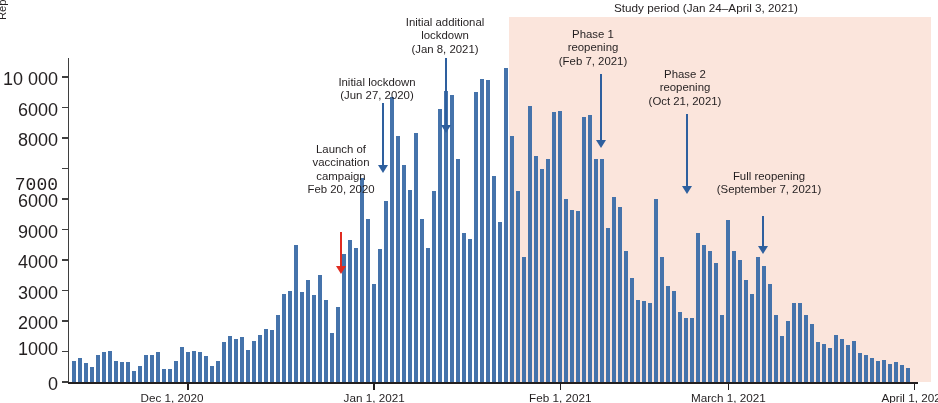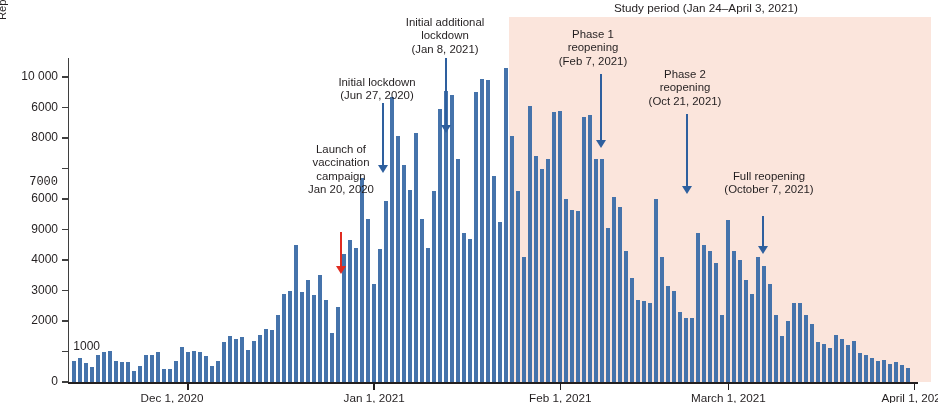--- a/index.html
+++ b/index.html
@@ -10,21 +10,21 @@
   
   .ylabel{
     position:absolute;left:-4px;top:0;width:403px;height:18px;
     transform:rotate(-90deg);transform-origin:18px 18px;
     font-size:11.3px;letter-spacing:-0.1px;color:#231f20;
     text-align:left;white-space:nowrap;
   }
   .ylabel-inner{position:absolute;left:16px;top:0;}
   .yaxis-spine{position:absolute;left:68px;top:58px;width:1.4px;height:325px;background:#3f3f3f;}
   .ytick{position:absolute;width:6px;height:1.4px;background:#3f3f3f;left:62px;}
-  .ytick-lab{position:absolute;right:0;font-size:12px;color:#231f20;text-align:right;white-space:nowrap;line-height:1;}
+  .ytick-lab{position:absolute;right:0;font-size:18px;color:#231f20;text-align:right;white-space:nowrap;line-height:1;}
   .ytick-wrap{position:absolute;left:0;width:58px;height:12px;}
 
   
   .xaxis-spine{position:absolute;left:68px;top:382px;width:850px;height:1.7px;background:#231f20;}
   .xtick{position:absolute;top:383px;width:1.4px;height:7px;background:#231f20;}
   .xtick-lab{position:absolute;top:391px;font-size:11.7px;color:#231f20;white-space:nowrap;transform:translateX(-50%);}
 
   
   .plot{position:absolute;left:68px;top:17px;width:850px;height:365px;}
   .shade{position:absolute;top:0px;height:365px;background:#fbe5dc;}
@@ -52,21 +52,21 @@
     <span class="ylabel-inner">Reported laboratory-confirmed SARS-CoV-2 infections</span>
   </div>
 
   <div class="yaxis-spine"></div>
   <div id="yticks">
       <div class="ytick" style="top: 381.3px;"></div>
       <div class="ytick-wrap" style="top: 375px;">
         <div class="ytick-lab">0</div>
       </div>
       <div class="ytick" style="top: 350.8px;"></div>
-      <div class="ytick-wrap" style="top: 340px; padding-left: 42px;">
+      <div class="ytick-wrap" style="top: 340px;">
         <div class="ytick-lab">1000</div>
       </div>
       <div class="ytick" style="top: 320.3px;"></div>
       <div class="ytick-wrap" style="top: 314px;">
         <div class="ytick-lab">2000</div>
       </div>
       <div class="ytick" style="top: 289.8px;"></div>
       <div class="ytick-wrap" style="top: 283.5px;">
         <div class="ytick-lab">3000</div>
       </div>
@@ -256,21 +256,21 @@
       <div class="xtick-lab" style="left: 728.311px;">March 1, 2021</div>
       <div class="xtick" style="left: 913.698px;"></div>
       <div class="xtick-lab" style="left: 914.398px;">April 1, 2021</div>
     </div>
 
   <div id="annlayer">
       <div class="study-lab" style="left: 614px; top: 1px;">Study period (Jan 24–April 3, 2021)</div>
       <div class="ann" style="left: 293px; top: 143px; width: 96px;">Launch of
 vaccination
 campaign
-Jan 20, 2020</div>
+Feb 20, 2020</div>
       <div class="arrow red" style="left: 335px; top: 232px; width: 12px; height: 43px;">
         <div class="shaft" style="height: 34px;"></div>
         <div class="head" style="top: 34px;"></div>
       </div>
       <div class="ann" style="left: 319px; top: 76px; width: 116px;">Initial lockdown
 (Jun 27, 2020)</div>
       <div class="arrow" style="left: 377px; top: 103px; width: 12px; height: 71px;">
         <div class="shaft" style="height: 62px;"></div>
         <div class="head" style="top: 62px;"></div>
       </div>
@@ -289,19 +289,19 @@
         <div class="head" style="top: 66px;"></div>
       </div>
       <div class="ann" style="left: 633px; top: 68px; width: 104px;">Phase 2
 reopening
 (Oct 21, 2021)</div>
       <div class="arrow" style="left: 681px; top: 114px; width: 12px; height: 81px;">
         <div class="shaft" style="height: 72px;"></div>
         <div class="head" style="top: 72px;"></div>
       </div>
       <div class="ann" style="left: 714px; top: 170px; width: 110px;">Full reopening
-(October 7, 2021)</div>
+(September 7, 2021)</div>
       <div class="arrow" style="left: 757px; top: 216px; width: 12px; height: 39px;">
         <div class="shaft" style="height: 30px;"></div>
         <div class="head" style="top: 30px;"></div>
       </div>
     </div>
 </div>
 
 </body></html>

